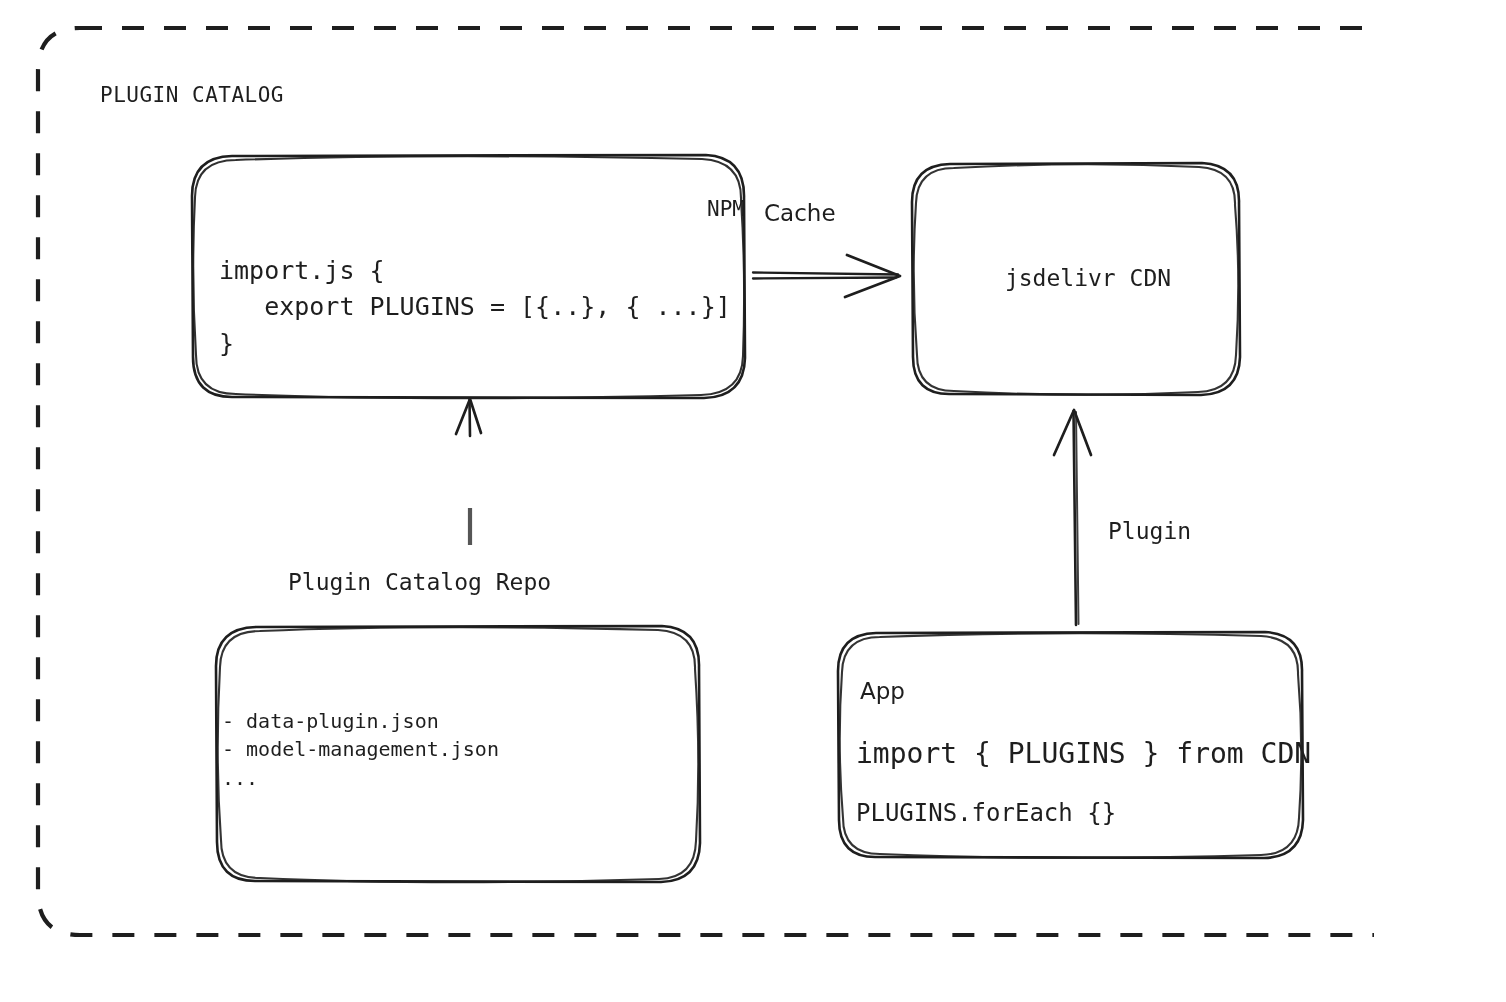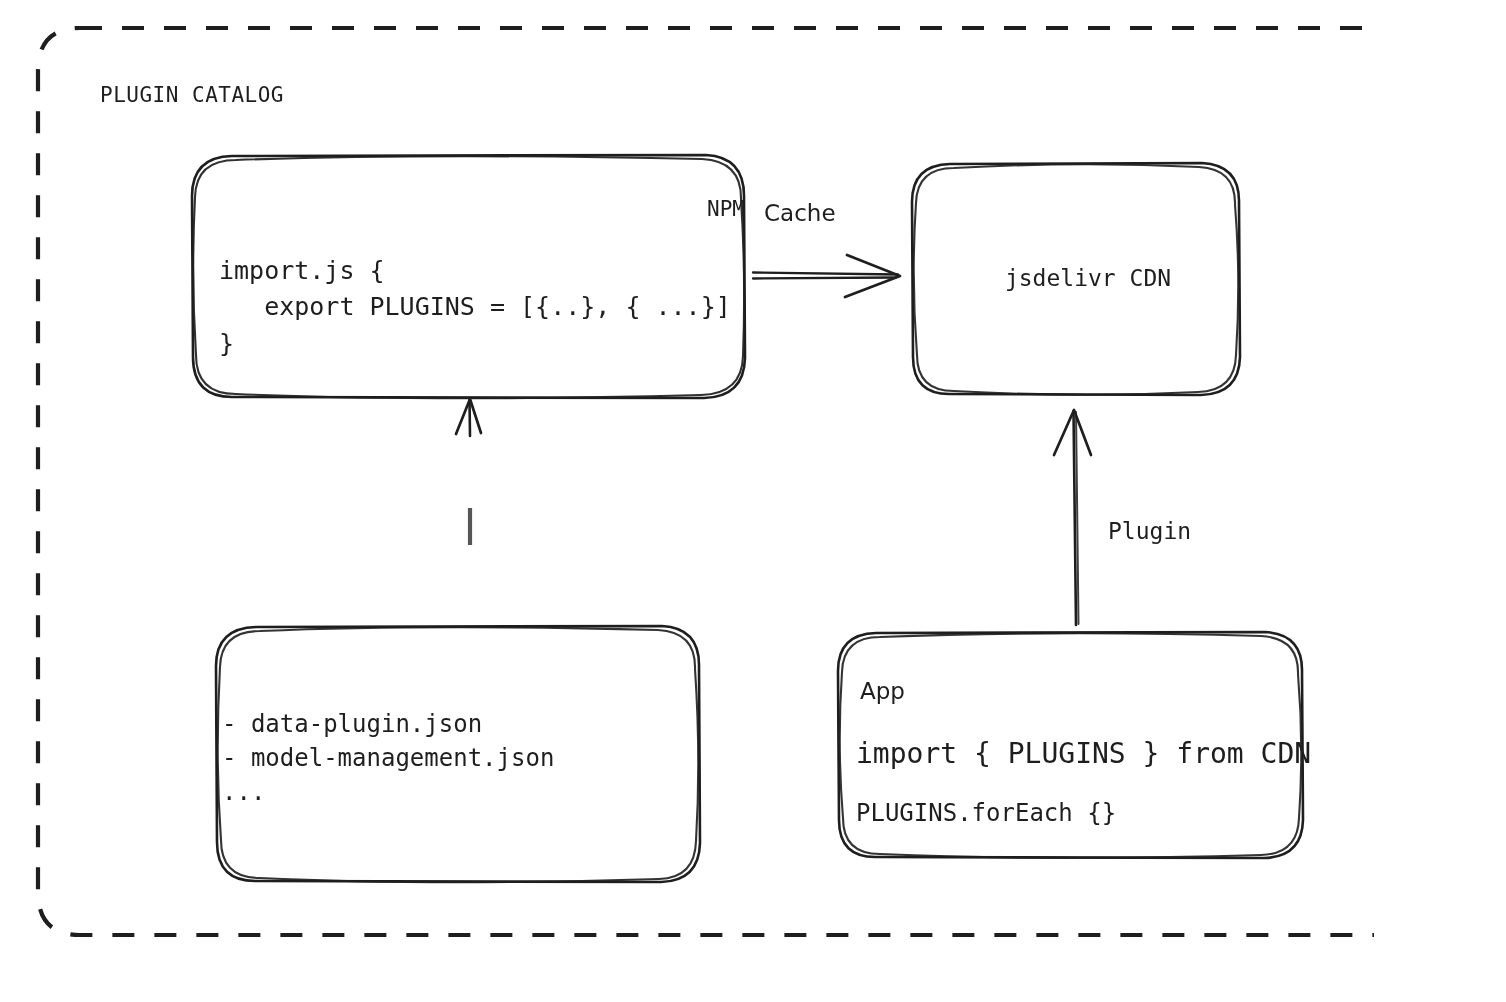--- a/index.html
+++ b/index.html
@@ -90,21 +90,21 @@
   
   #repo-label {
     left: 288px;
     top: 567px;
     font-size: 23px;
   }
   
   #repo-list {
     left: 222px;
     top: 707px;
-    font-size: 24px;
+    font-size: 20px;
     line-height: 1.42;
   }
   
   #app-title {
     left: 860px;
     top: 676px;
     font-size: 23px;
   }
   #app-line1 {
     left: 856px;
@@ -258,20 +258,21 @@
    export PLUGINS = [{..}, { ...}]
 }</div>
 
   <div class="txt mono" id="cdn-title">jsdelivr CDN</div>
 
   <div class="txt sans" id="cache-label">Cache</div>
 
 
   <div class="txt mono" id="import-label">Plugin</div>
 
+  <div class="txt mono" id="repo-label">Plugin Catalog Repo</div>
   <div class="txt mono" id="repo-list">- data-plugin.json
 - model-management.json
 ...</div>
 
   <div class="txt sans" id="app-title">App</div>
   <div class="txt mono" id="app-line1">import { PLUGINS } from CDN</div>
   <div class="txt mono" id="app-line2">PLUGINS.forEach {}</div>
 
 </div>
 

